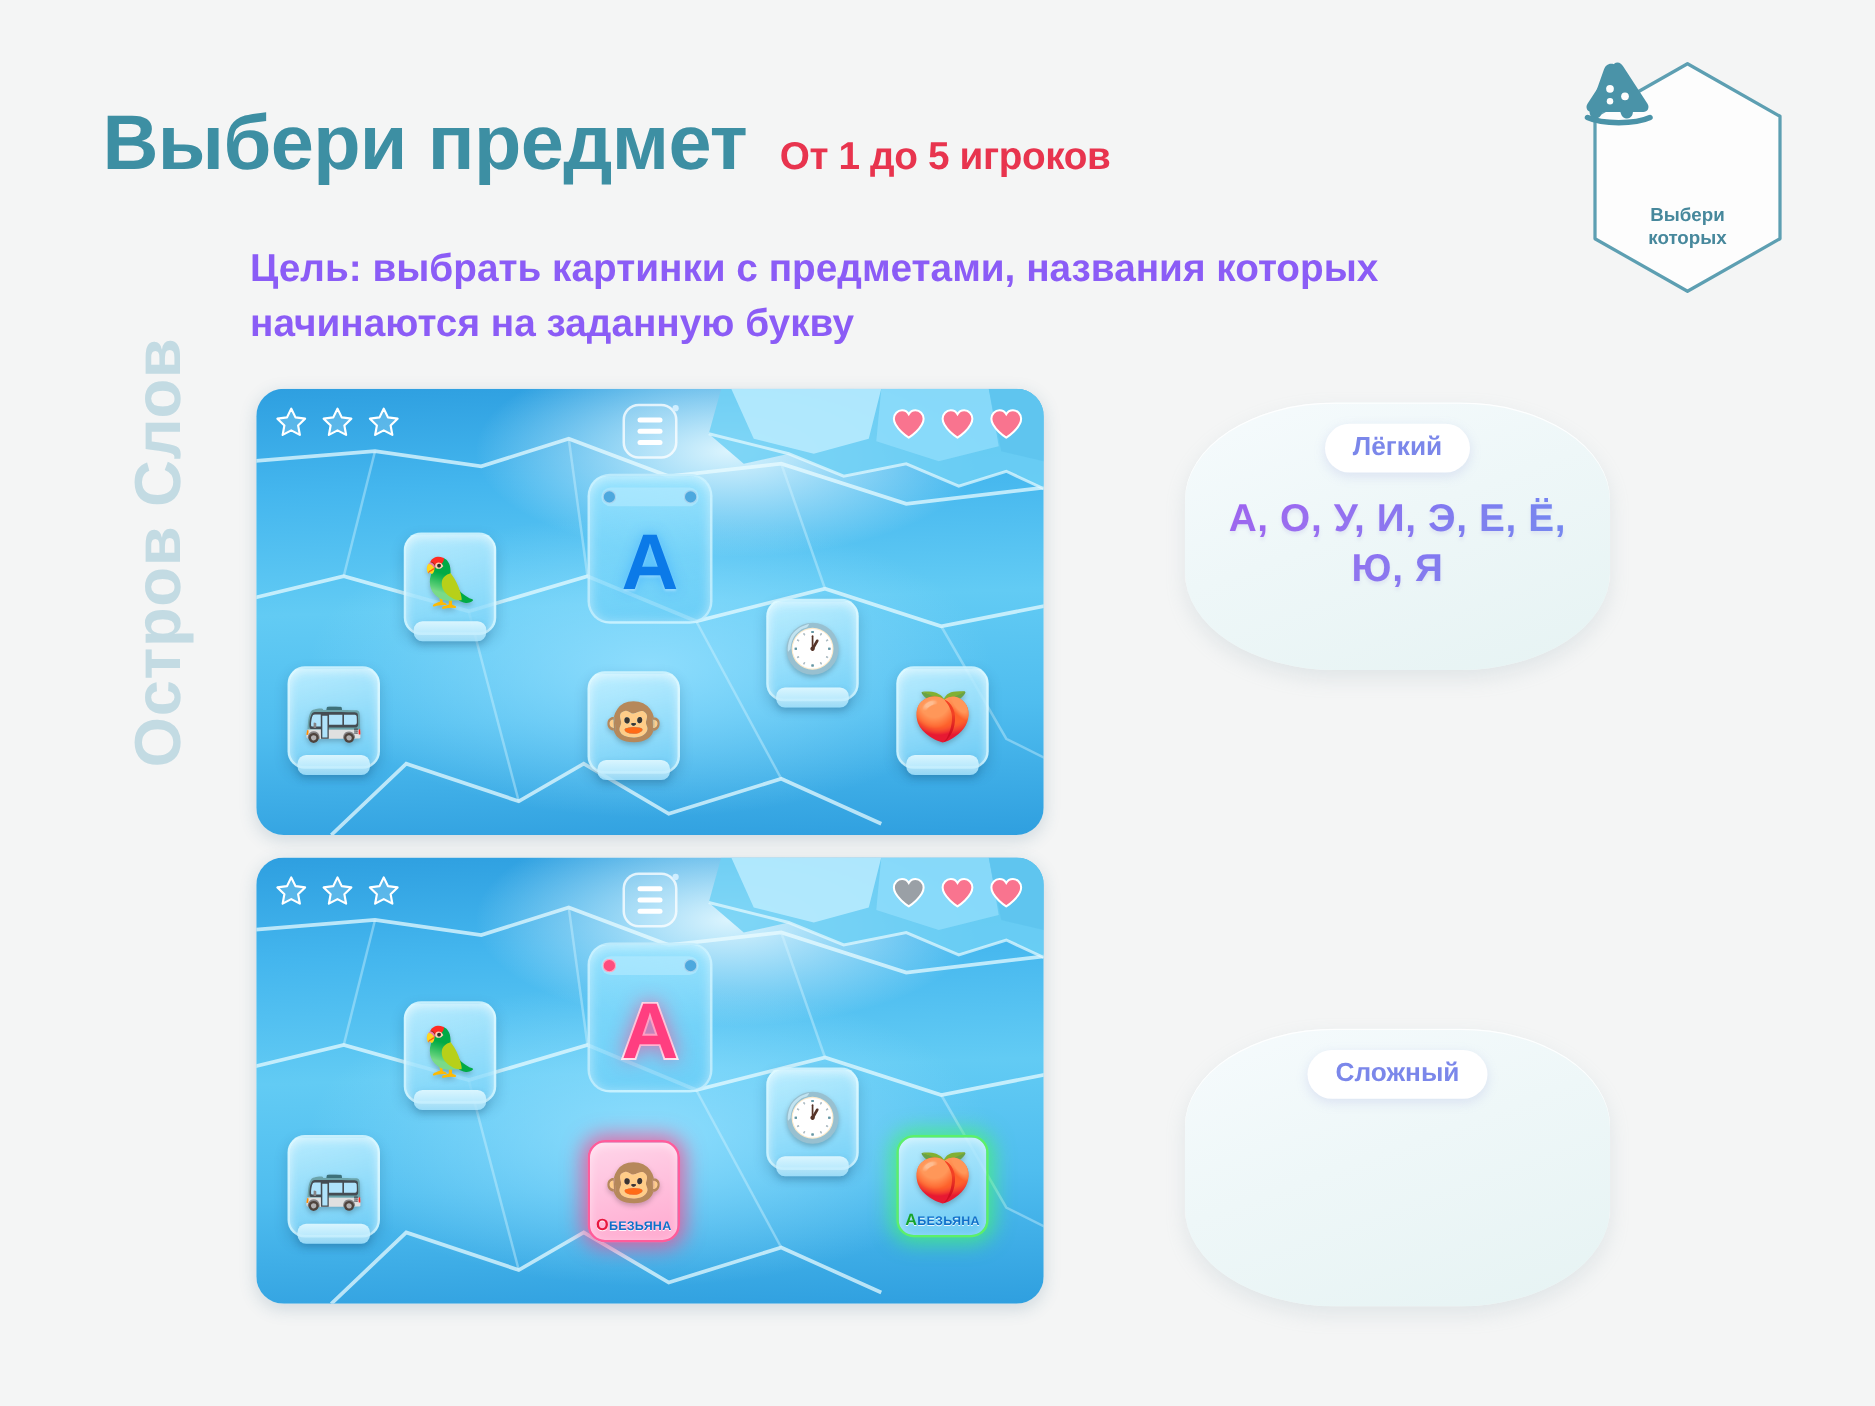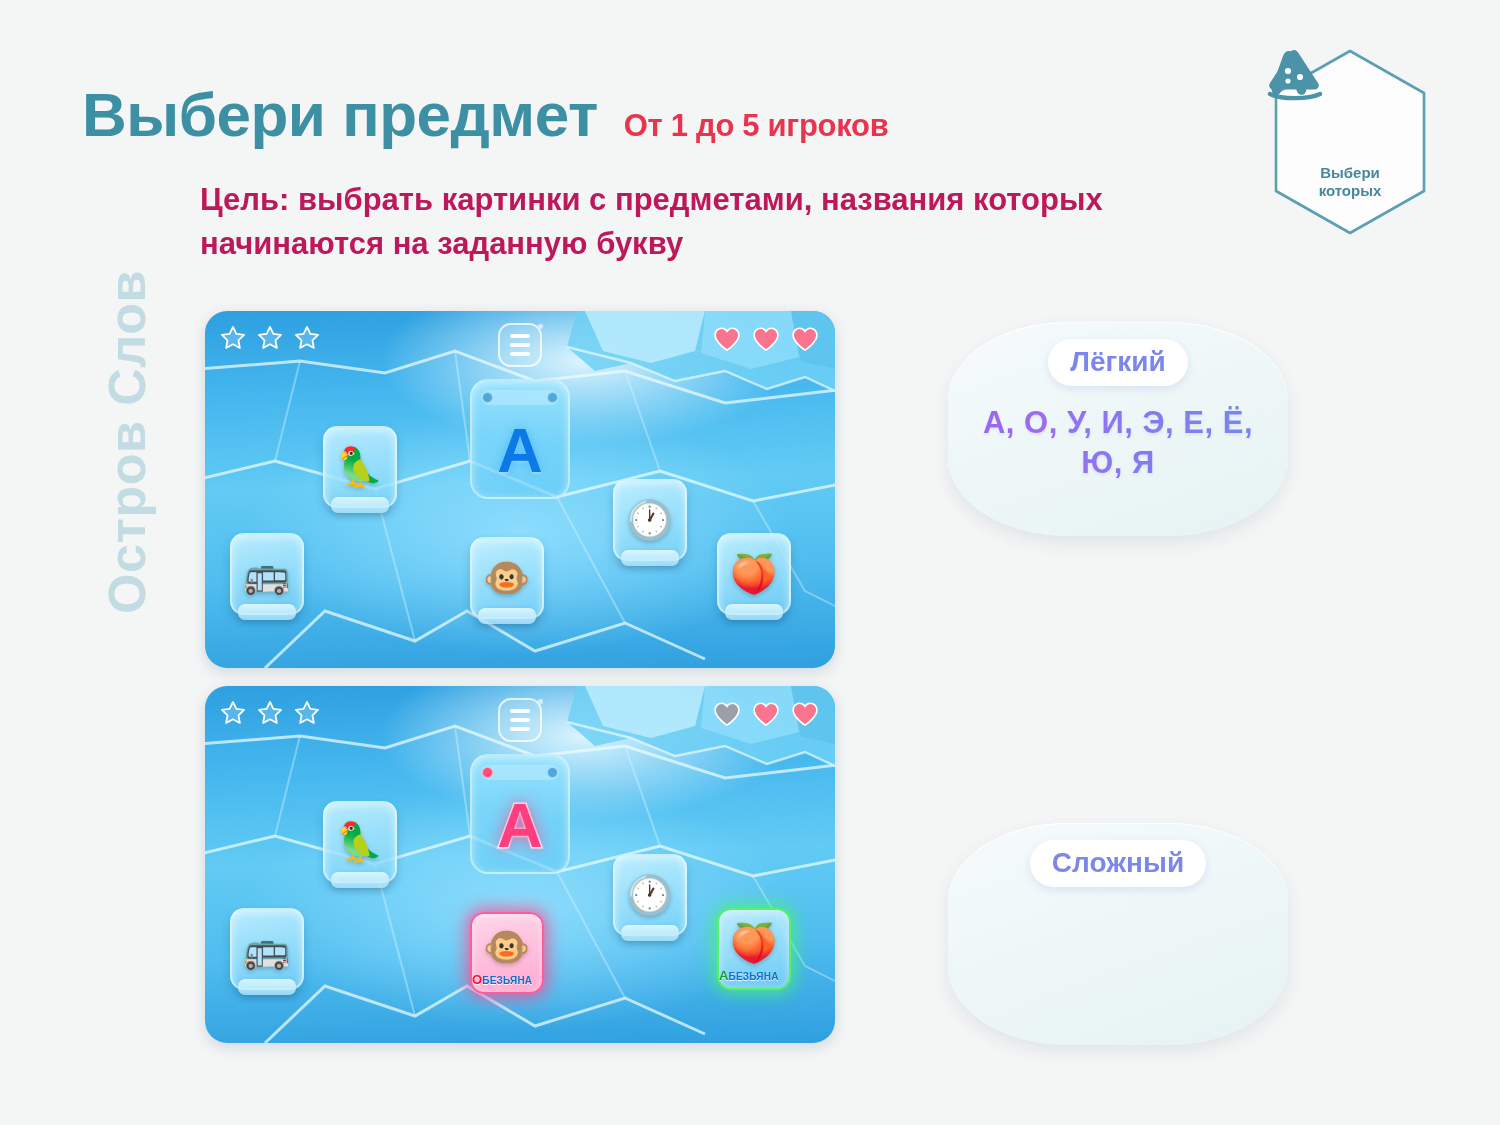--- a/index.html
+++ b/index.html
@@ -16,22 +16,22 @@
   .main-title{
     font-size:62px; font-weight:700; color:#3d8fa3; letter-spacing:-0.5px;
     line-height:1;
   }
   .players-badge{
     font-size:31px; font-weight:700; color:#e8344e; letter-spacing:-0.3px;
     white-space:nowrap;
   }
 
   .goal-text{
-    position:absolute; left:200px; top:178px; width:960px;
-    font-size:31px; font-weight:600; color:#be185d; line-height:1.42;
+    position:absolute; left:200px; top:193px; width:960px;
+    font-size:31px; font-weight:600; color:#8b5cf6; line-height:1.42;
   }
 
   
   .side-caption{
     position:absolute; left:-83px; top:412px;
     transform:rotate(-90deg); transform-origin:center center;
     width:420px; text-align:center;
     font-size:52px; font-weight:700; color:#c3dbe3; letter-spacing:0.5px;
     white-space:nowrap;
   }
@@ -128,21 +128,21 @@
     box-shadow:0 5px 10px rgba(20,70,110,.22), inset 0 2px 8px rgba(255,255,255,.55);
     display:flex; align-items:center; justify-content:center;
   }
   .tile .glyph{ font-size:38px; line-height:1; filter:drop-shadow(0 2px 2px rgba(0,0,0,.22)); }
   .tile .base{
     position:absolute; left:6px; right:6px; bottom:-7px; height:16px; border-radius:7px;
     background:linear-gradient(180deg,rgba(225,248,255,.92),rgba(170,228,252,.8));
     box-shadow:0 3px 6px rgba(20,70,110,.25);
   }
   .tile .word{
-    position:absolute; left:0; right:0; bottom:5px; 
+    position:absolute; left:0; right:0; bottom:5px; text-align:center;
     font-size:10px; font-weight:700; letter-spacing:.2px;
     color:#0f6fc9; text-shadow:0 1px 0 rgba(255,255,255,.85);
   }
   .tile .word .first{ font-size:13px; }
   .tile.wrong{
     background:linear-gradient(165deg,#ffd6ea,#ffa9cf);
     border-color:#ff5c9b;
     box-shadow:0 0 16px 4px rgba(255,70,140,.75), inset 0 2px 8px rgba(255,255,255,.5);
   }
   .tile.wrong .word .first{ color:#e8173f; }
@@ -159,21 +159,21 @@
     background:linear-gradient(160deg,#f6fbfd 0%,#eef7f8 45%,#e6f3f3 100%);
     box-shadow:0 7px 16px rgba(150,170,180,.2), inset 0 1px 0 rgba(255,255,255,.9);
     display:flex; flex-direction:column; align-items:center;
   }
   #diff0{ top:322px; height:214px; }
   #diff1{ top:566px; height:250px; }
   #diff2{ top:823px; height:222px; }
   .diff-badge{
     position:relative; top:-1px; margin-top:18px;
     padding:7px 22px 8px; border-radius:26px; background:#fff;
-    font-size:28px; font-weight:700; color:#7b87ea;
+    font-size:21px; font-weight:700; color:#7b87ea;
     box-shadow:0 3px 9px rgba(140,150,220,.22);
   }
   .diff-letters{
     margin-top:16px; padding:0 24px; text-align:center;
     font-size:31px; font-weight:800; line-height:1.28; letter-spacing:.5px;
     background:linear-gradient(100deg,#a15cf0 0%,#9a6cf3 30%,#7f7bf2 62%,#6f8ef2 100%);
     -webkit-background-clip:text; background-clip:text; color:transparent;
     text-shadow:0 2px 3px rgba(150,140,220,.16);
   }
 </style>

